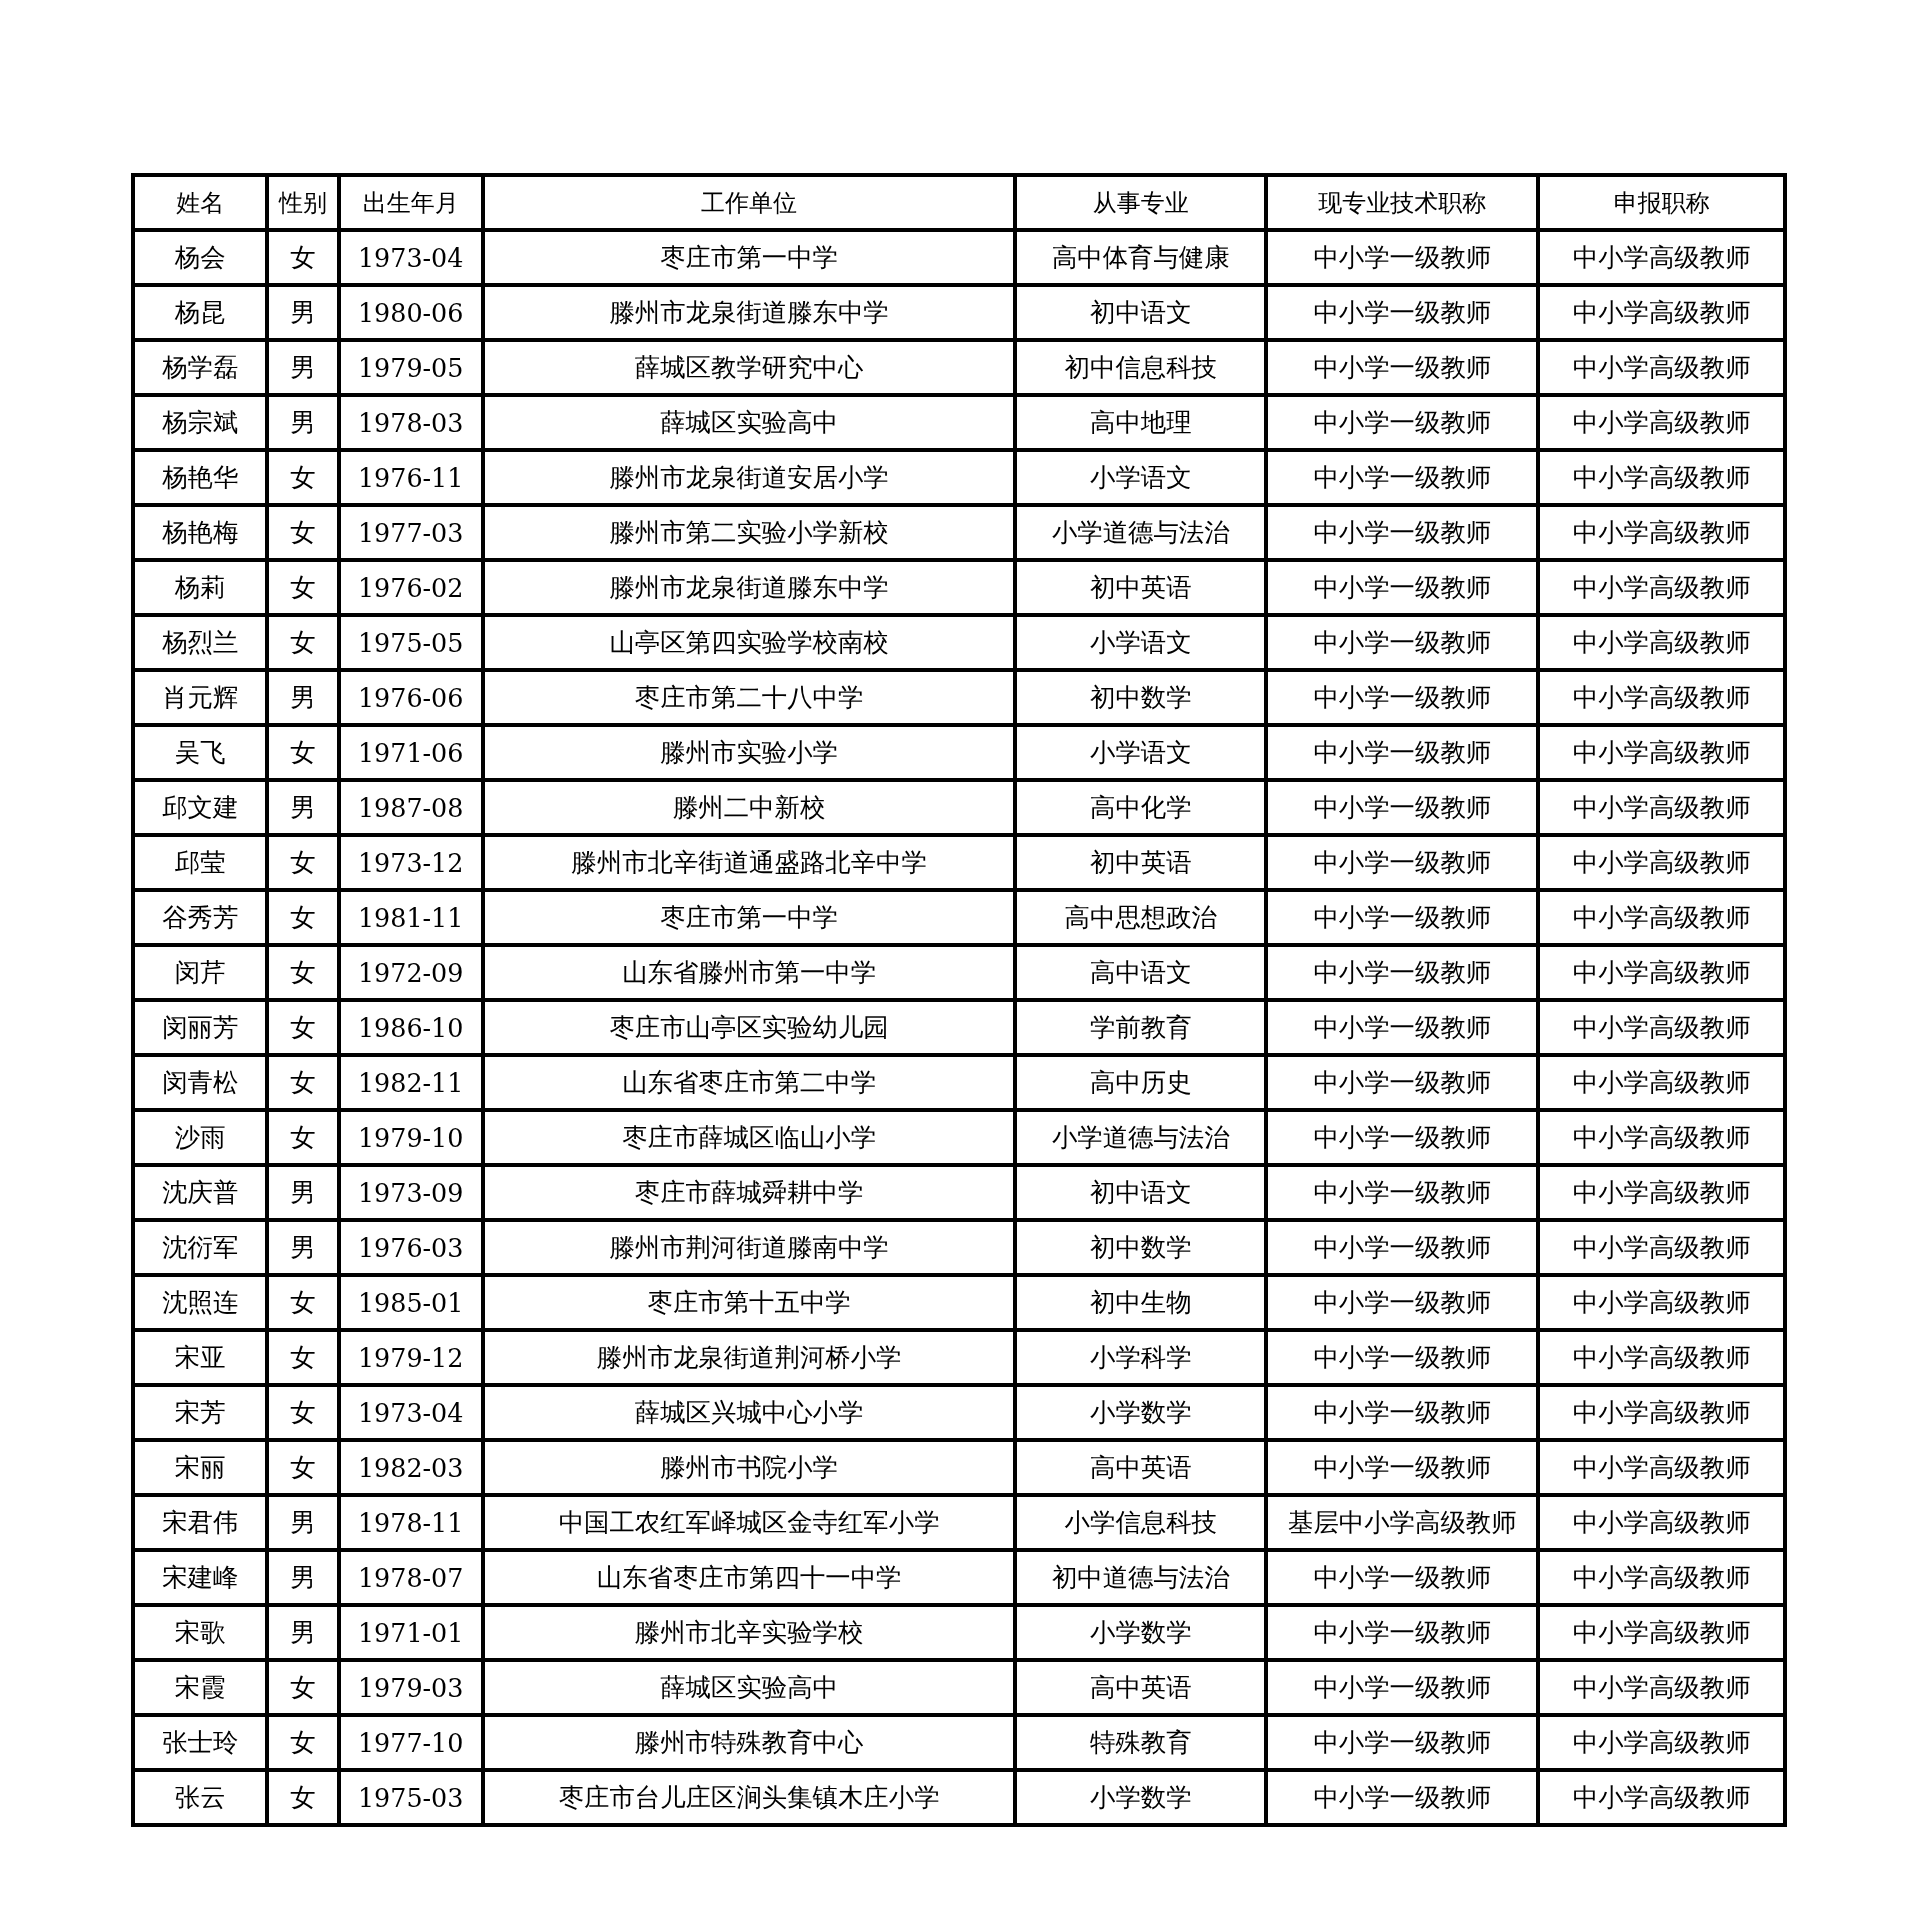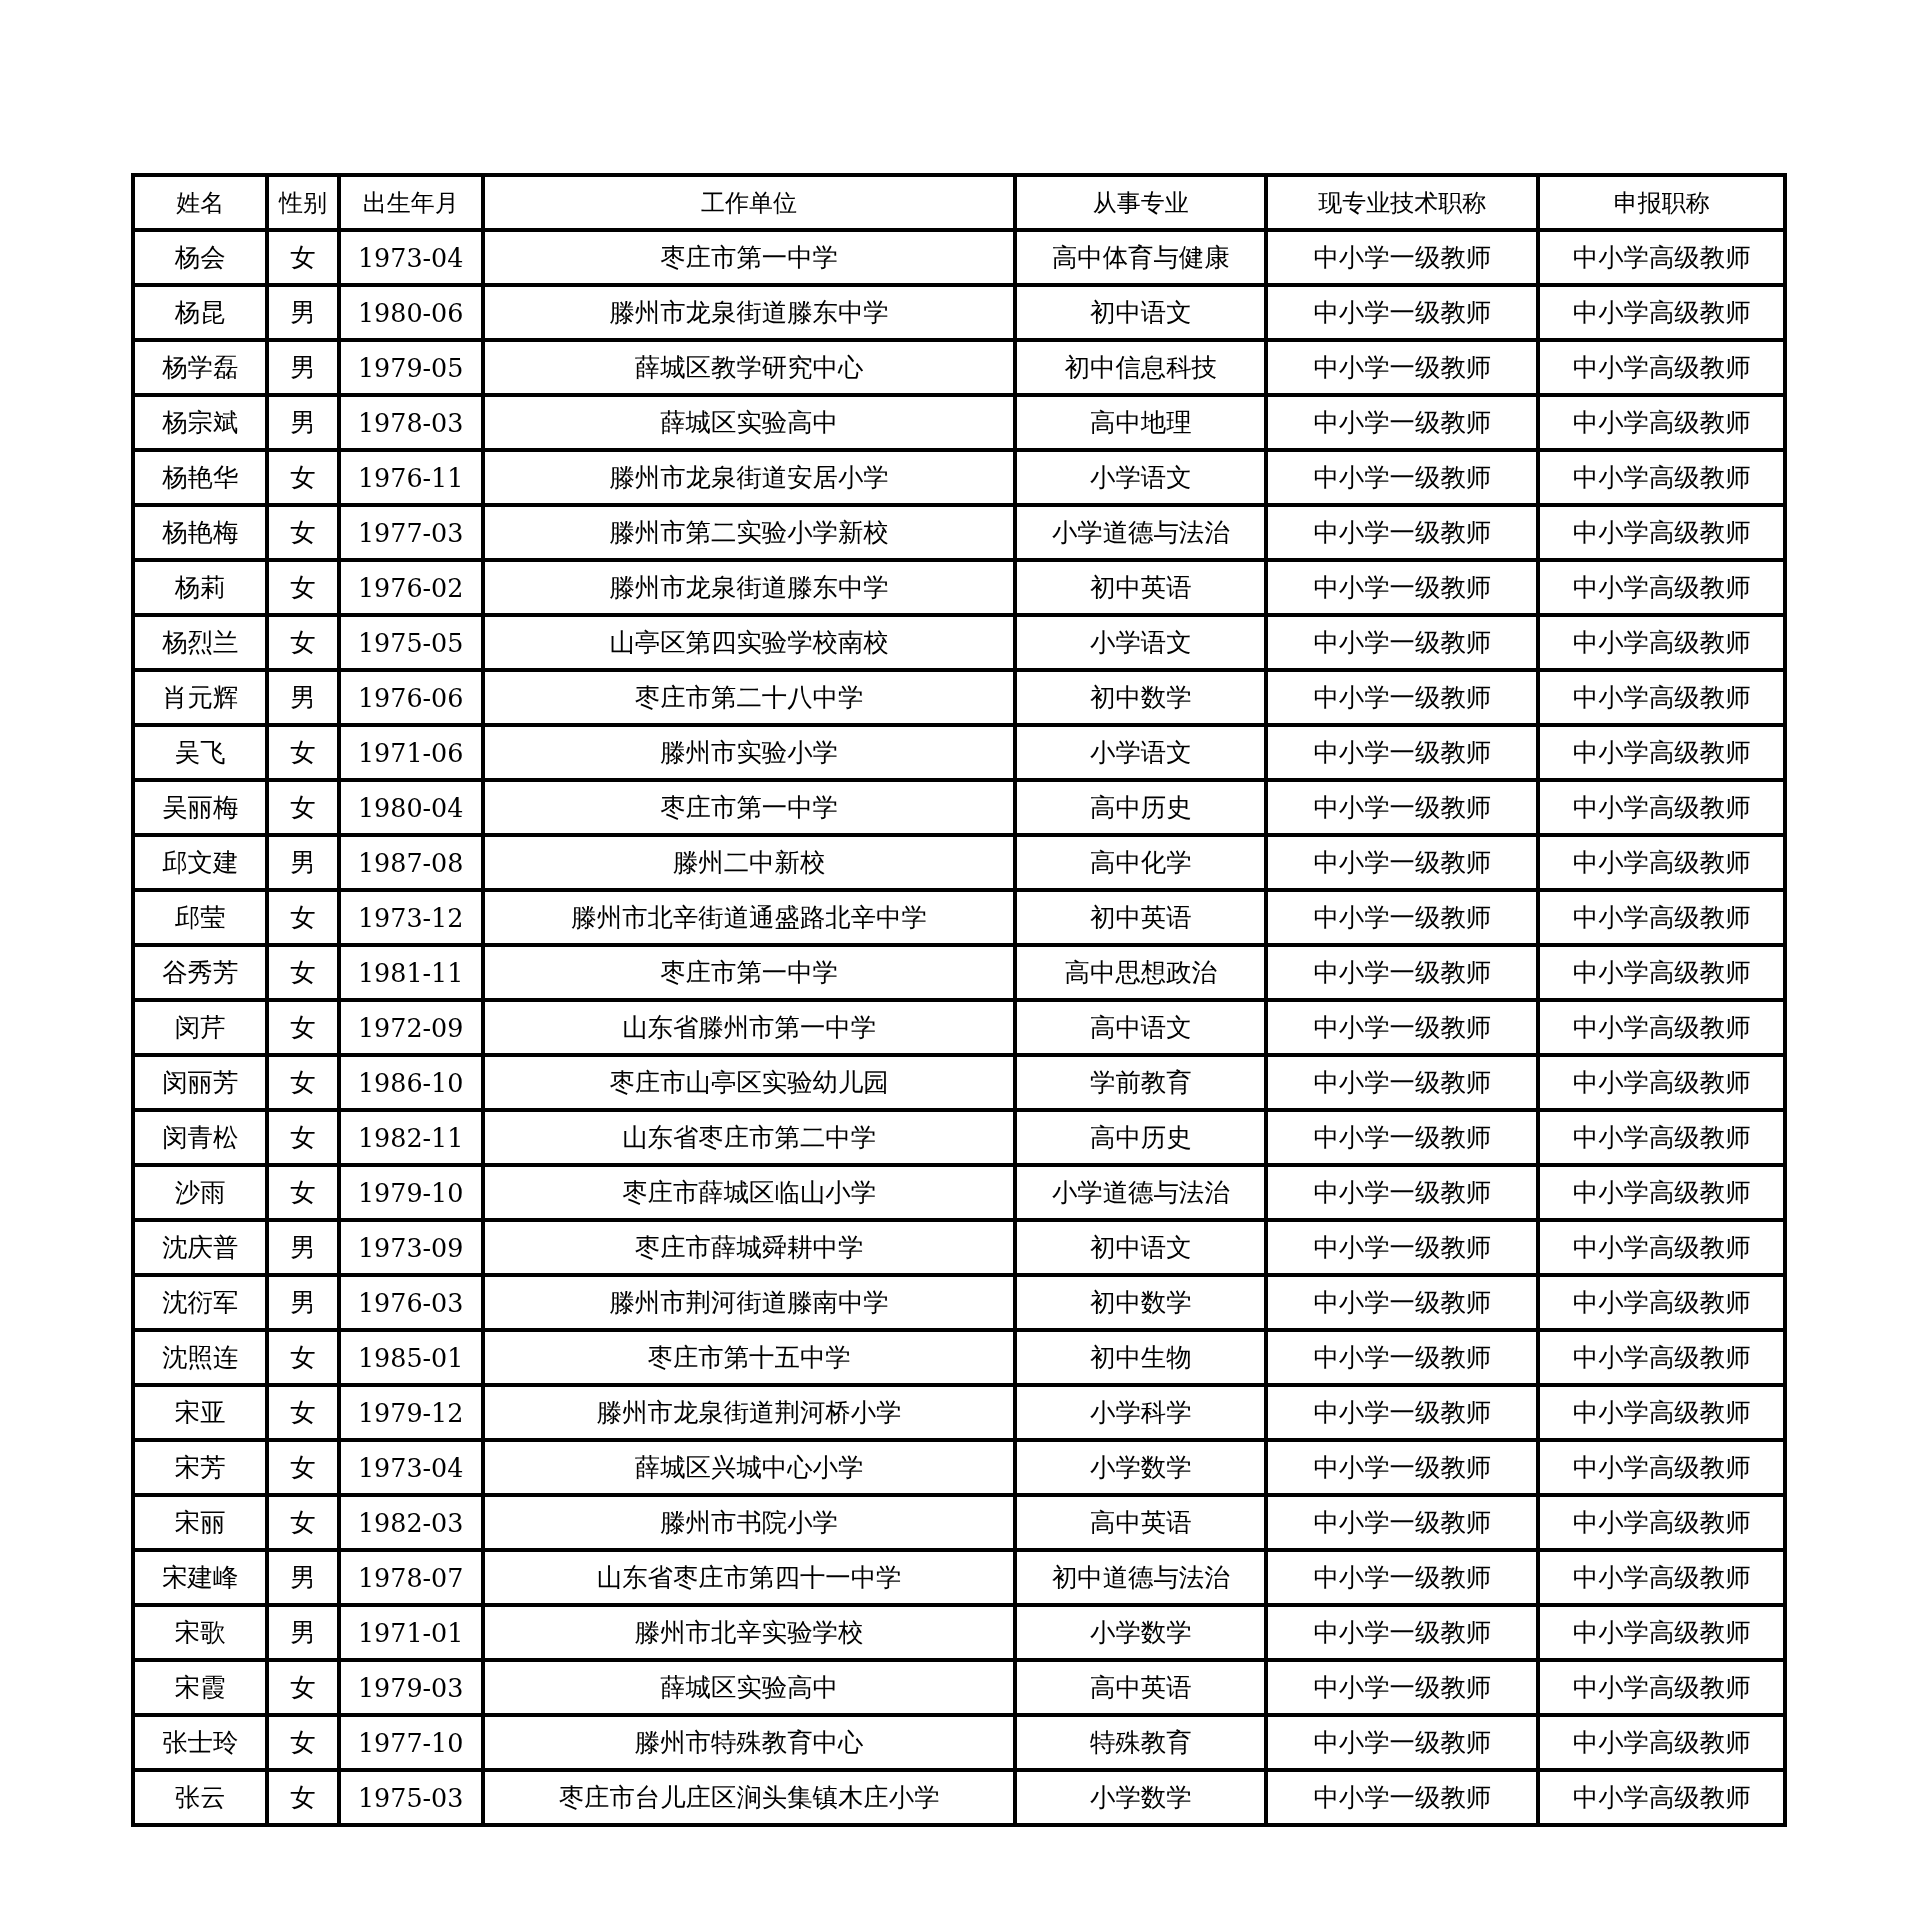--- a/index.html
+++ b/index.html
@@ -159,29 +159,20 @@
   <tr>
     <td>吴飞</td>
     <td>女</td>
     <td>1971-06</td>
     <td>滕州市实验小学</td>
     <td>小学语文</td>
     <td>中小学一级教师</td>
     <td>中小学高级教师</td>
   </tr>
 
-  <tr>
-    <td>吴丽梅</td>
-    <td>女</td>
-    <td>1980-04</td>
-    <td>枣庄市第一中学</td>
-    <td>高中历史</td>
-    <td>中小学一级教师</td>
-    <td>中小学高级教师</td>
-  </tr>
 
   <tr>
     <td>邱文建</td>
     <td>男</td>
     <td>1987-08</td>
     <td>滕州二中新校</td>
     <td>高中化学</td>
     <td>中小学一级教师</td>
     <td>中小学高级教师</td>
   </tr>
@@ -299,20 +290,29 @@
   <tr>
     <td>宋丽</td>
     <td>女</td>
     <td>1982-03</td>
     <td>滕州市书院小学</td>
     <td>高中英语</td>
     <td>中小学一级教师</td>
     <td>中小学高级教师</td>
   </tr>
 
+  <tr>
+    <td>宋君伟</td>
+    <td>男</td>
+    <td>1978-11</td>
+    <td>中国工农红军峄城区金寺红军小学</td>
+    <td>小学信息科技</td>
+    <td>基层中小学高级教师</td>
+    <td>中小学高级教师</td>
+  </tr>
 
   <tr>
     <td>宋建峰</td>
     <td>男</td>
     <td>1978-07</td>
     <td>山东省枣庄市第四十一中学</td>
     <td>初中道德与法治</td>
     <td>中小学一级教师</td>
     <td>中小学高级教师</td>
   </tr>

